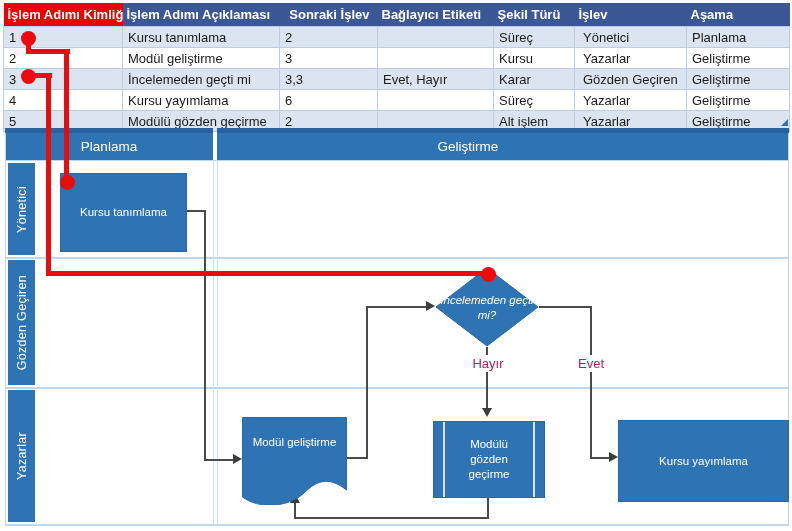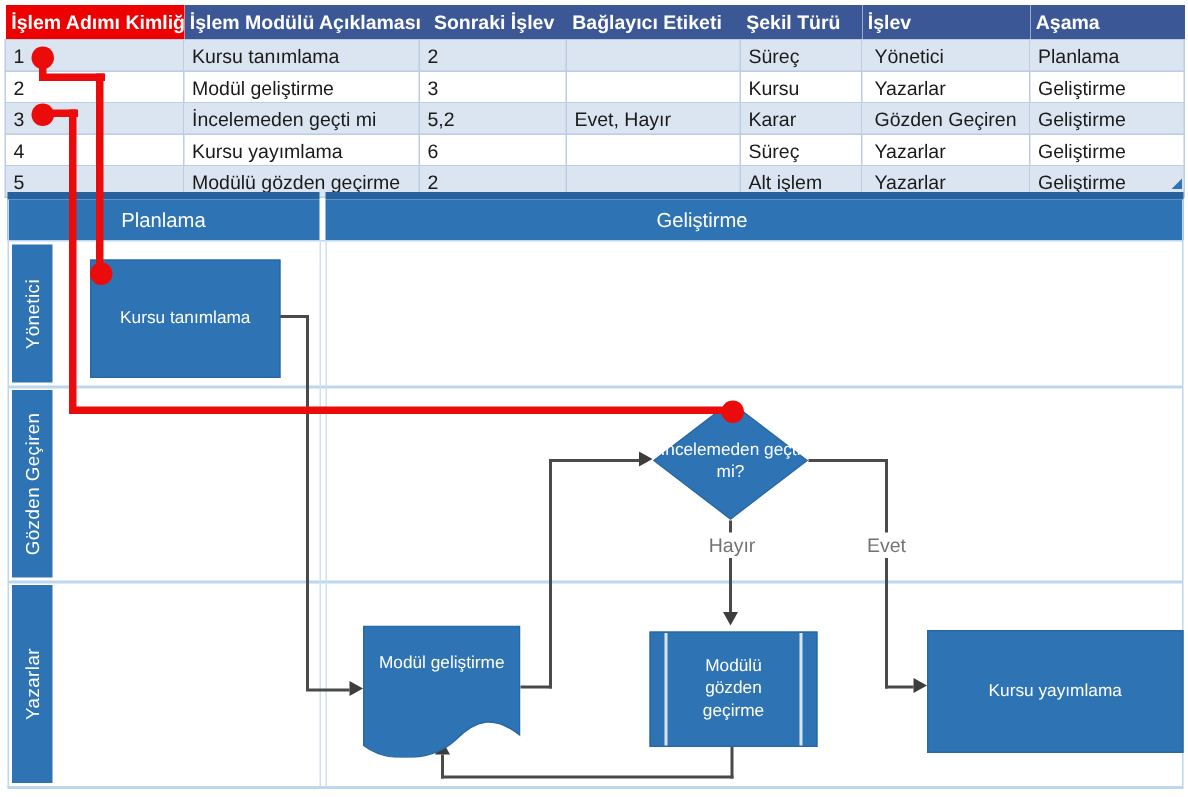--- a/index.html
+++ b/index.html
@@ -27,40 +27,40 @@
   .sep-line{position:absolute;background:#cfe0f2;width:1px;top:160px;height:364px;}
   .lane-label{position:absolute;left:8px;width:27px;background:#2e74b5;
               display:flex;align-items:center;justify-content:center;}
   .lane-label span{writing-mode:vertical-rl;transform:rotate(180deg);color:#fff;
                    font-size:12.5px;white-space:nowrap;letter-spacing:.3px;}
 
   
   .shape-label{color:#fff;font-size:11.5px;line-height:1.3;text-align:center;}
   .proc{position:absolute;background:#2e74b5;border:1px solid #2768a6;
         display:flex;align-items:center;justify-content:center;z-index:10;}
-  .decision{position:absolute;z-index:10;}
+  .decision{position:absolute;z-index:10;font-style:italic;}
   .decision .shape-label{position:absolute;left:0;right:0;top:26px;}
   .docshape{position:absolute;z-index:10;}
   .docshape .shape-label{position:absolute;left:0;right:0;top:18px;}
   .subproc{position:absolute;background:#2e74b5;border:1px solid #2768a6;
            display:flex;align-items:center;justify-content:center;z-index:10;}
   .subproc::before,.subproc::after{content:"";position:absolute;top:0;bottom:0;width:2px;
            background:rgba(255,255,255,.82);}
   .subproc::before{left:9px;} .subproc::after{right:9px;}
 
   
   .seg{position:absolute;background:#4a4a4a;z-index:5;}
   .arr{position:absolute;width:0;height:0;z-index:6;}
   .arr.right{border-top:5.5px solid transparent;border-bottom:5.5px solid transparent;
              border-left:9px solid #3d3d3d;}
   .arr.down{border-left:5.5px solid transparent;border-right:5.5px solid transparent;
             border-top:9px solid #3d3d3d;}
   .arr.up{border-left:5.5px solid transparent;border-right:5.5px solid transparent;
           border-bottom:9px solid #3d3d3d;}
-  .edge-label{position:absolute;background:#fff;color:#737373;font-size:13px;
+  .edge-label{position:absolute;background:#fff;color:#be185d;font-size:13px;
               text-align:center;z-index:7;padding:1px 0;}
 
   
   .red-seg{position:absolute;background:#ec0b0b;z-index:40;}
   .red-dot{position:absolute;width:15px;height:15px;border-radius:50%;
            background:#ec0b0b;z-index:41;}
 </style>
 </head>
 <body>
 
@@ -72,21 +72,21 @@
         <col style="width:157px">
         <col style="width:98px">
       <col style="width:116px">
         <col style="width:81px">
         <col style="width:112px">
       <col style="width:103px">
     </colgroup>
     <thead>
       <tr>
         <th class="red-head">İşlem Adımı Kimliği</th>
-        <th>İşlem Modülü Açıklaması</th>
+        <th>İşlem Adımı Açıklaması</th>
         <th class="al-right">Sonraki İşlev</th>
         <th class="al-center">Bağlayıcı Etiketi</th>
         <th>Şekil Türü</th>
         <th>İşlev</th>
         <th class="al-center">Aşama</th>
       </tr>
     </thead>
     <tbody>
         <tr class="banded">
           <td>1</td>
@@ -102,21 +102,21 @@
           <td>Modül geliştirme</td>
           <td>3</td>
           <td></td>
           <td>Kursu</td>
           <td>Yazarlar</td>
           <td>Geliştirme</td>
         </tr>
         <tr class="banded">
           <td>3</td>
           <td>İncelemeden geçti mi</td>
-          <td>5,2</td>
+          <td>3,3</td>
           <td>Evet, Hayır</td>
           <td>Karar</td>
           <td>Gözden Geçiren</td>
           <td>Geliştirme</td>
         </tr>
         <tr>
           <td>4</td>
           <td>Kursu yayımlama</td>
           <td>6</td>
           <td></td>

